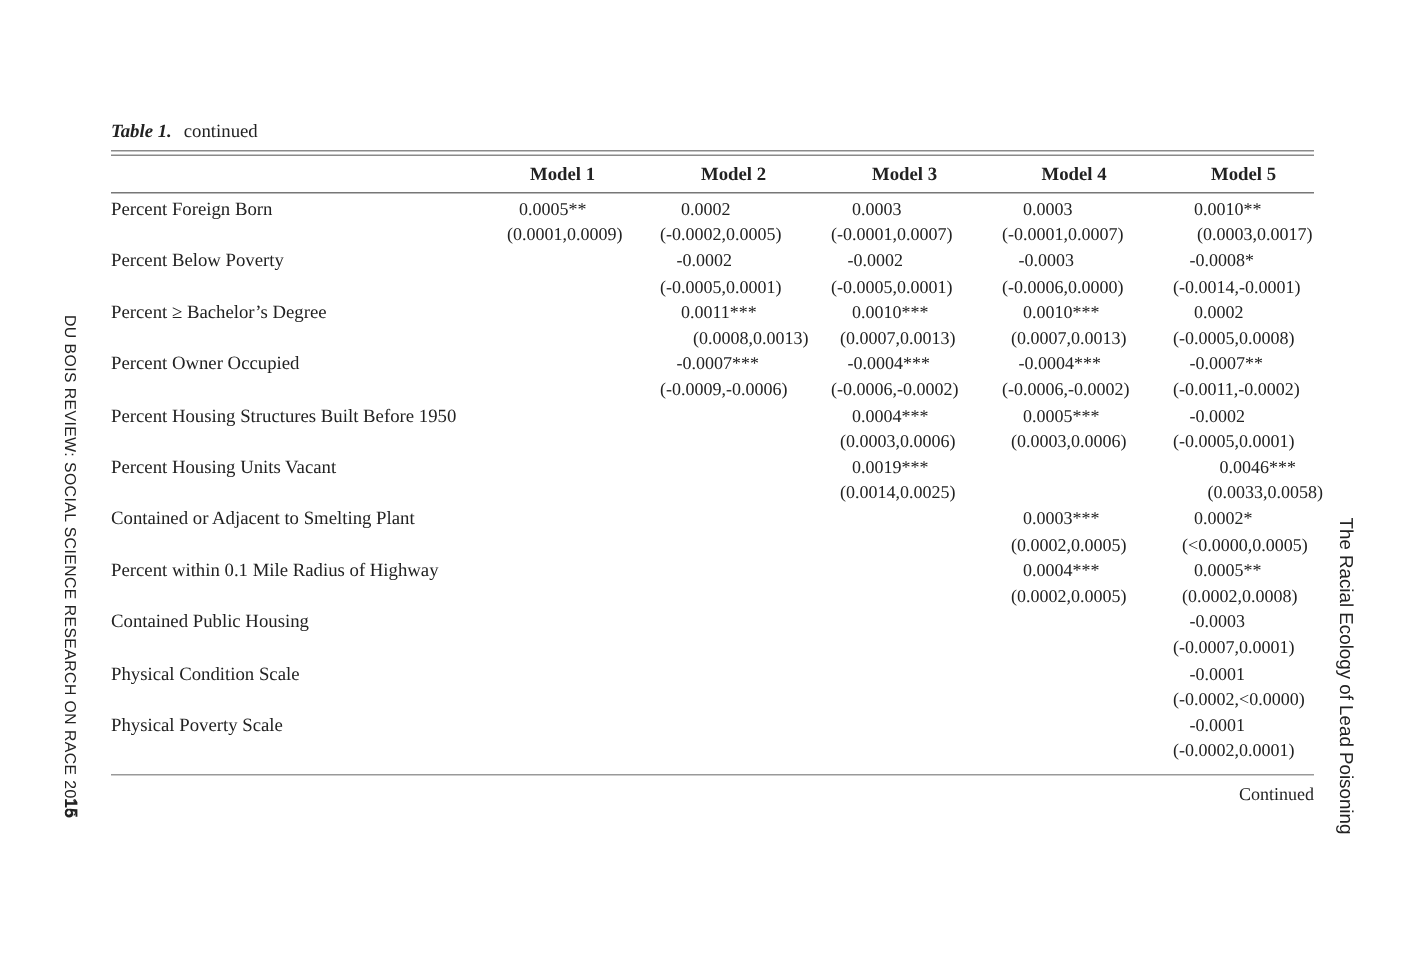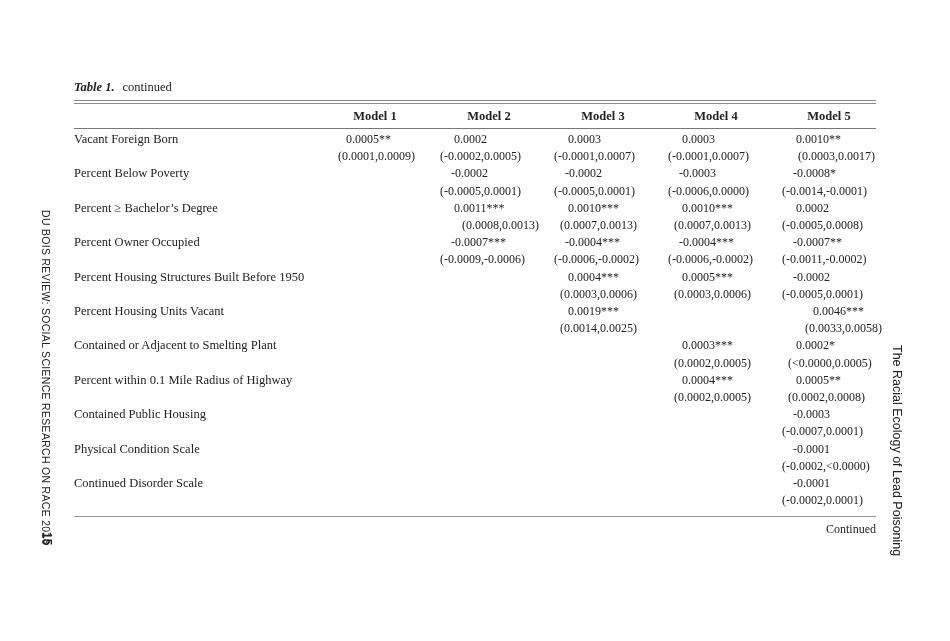--- a/index.html
+++ b/index.html
@@ -59,21 +59,21 @@
 
 <div id="headers">
     <div class="hdr" style="left: 315px;">Model 1</div>
     <div class="hdr" style="left: 429px;">Model 2</div>
     <div class="hdr" style="left: 543px;">Model 3</div>
     <div class="hdr" style="left: 656px;">Model 4</div>
     <div class="hdr" style="left: 769px;">Model 5</div>
   </div>
 <div id="rows">
     <div class="row" style="top: 131px;">
-      <span class="label">Vacant Foreign Born</span>
+      <span class="label">Percent Foreign Born</span>
       <div class="cell" style="left: 262px;">
         <span class="est">0.0005**</span>
         <span class="ci" style="margin-left: 2px;">(0.0001,0.0009)</span>
       </div>
       <div class="cell" style="left: 370px;">
         <span class="est">0.0002</span>
         <span class="ci" style="margin-left: -4px;">(-0.0002,0.0005)</span>
       </div>
       <div class="cell" style="left: 484px;">
         <span class="est">0.0003</span>
@@ -285,21 +285,21 @@
       <div class="cell" style="left: 598px;">
         <span class="est"></span>
         <span class="ci" style="margin-left: 2px;"></span>
       </div>
       <div class="cell" style="left: 712px;">
         <span class="est" style="padding-left: 7px;">-0.0001</span>
         <span class="ci" style="margin-left: -4px;">(-0.0002,&lt;0.0000)</span>
       </div>
     </div>
     <div class="row" style="top: 475px;">
-      <span class="label">Continued Disorder Scale</span>
+      <span class="label">Physical Poverty Scale</span>
       <div class="cell" style="left: 262px;">
         <span class="est"></span>
         <span class="ci" style="margin-left: 2px;"></span>
       </div>
       <div class="cell" style="left: 370px;">
         <span class="est"></span>
         <span class="ci" style="margin-left: 2px;"></span>
       </div>
       <div class="cell" style="left: 484px;">
         <span class="est"></span>

